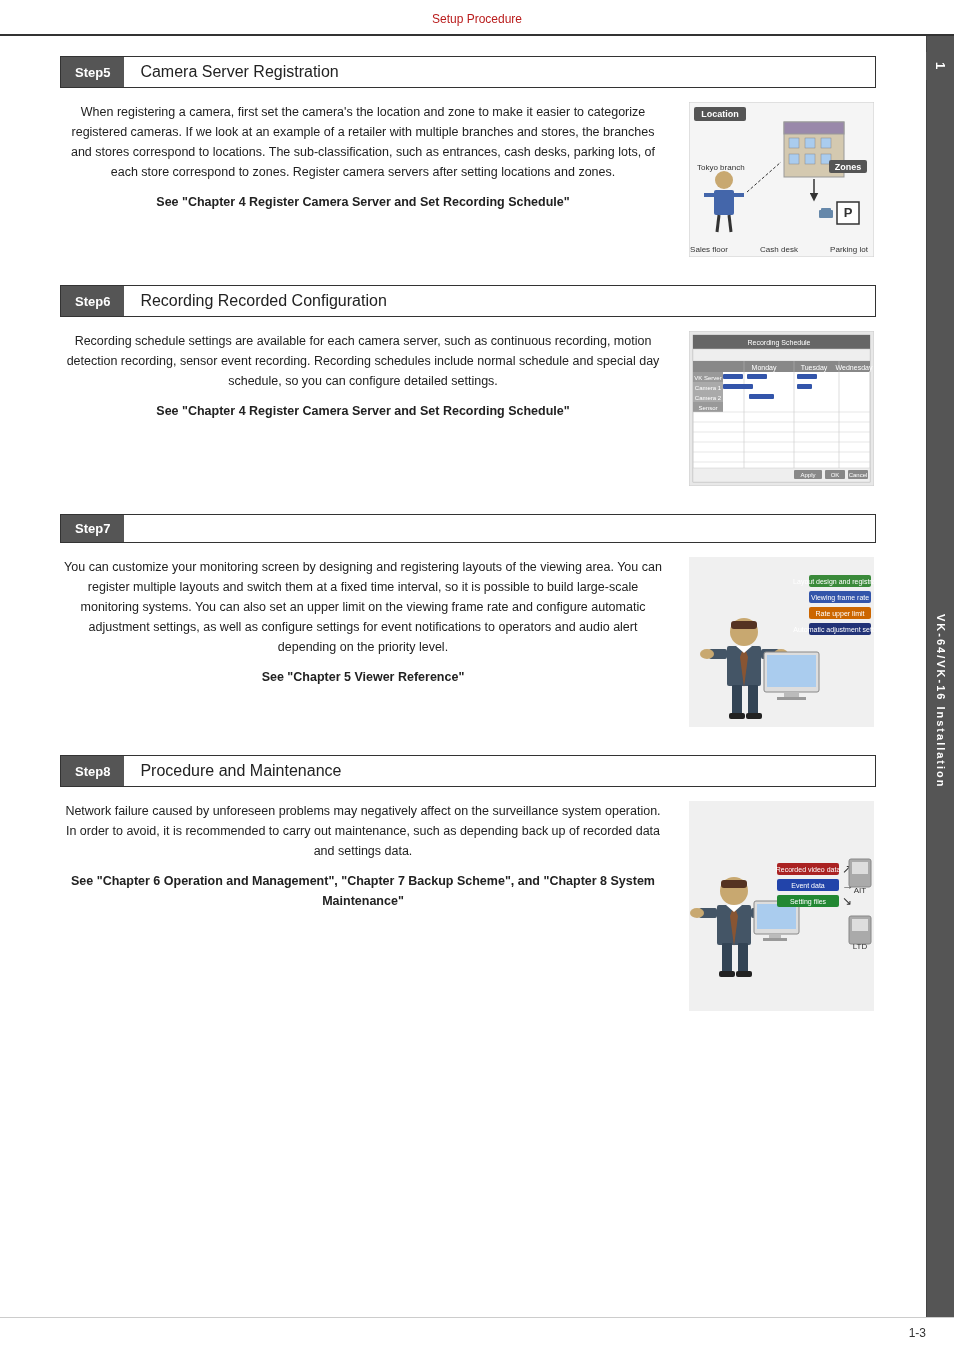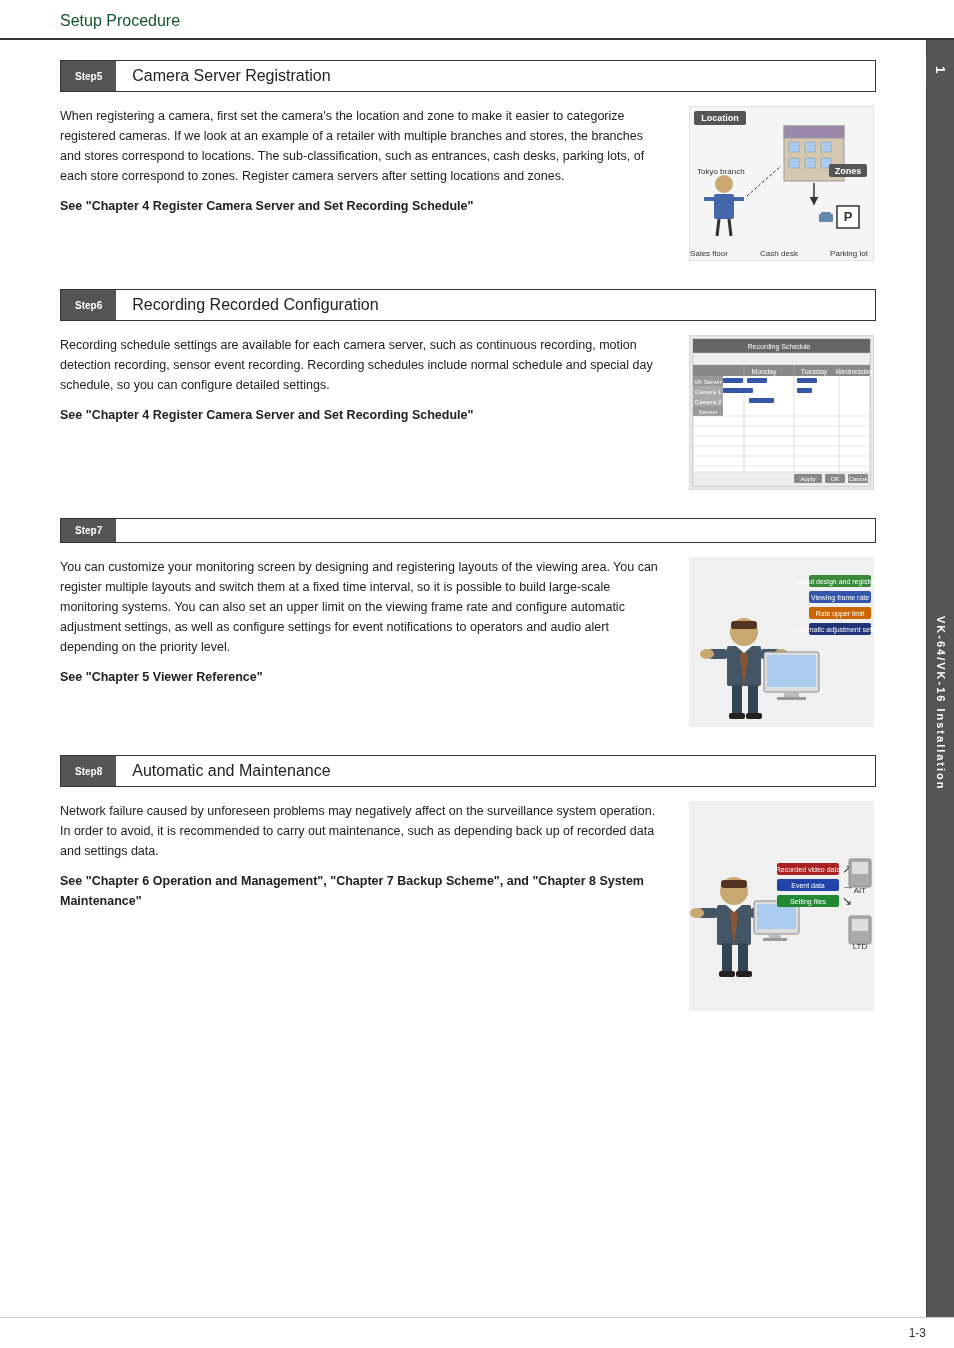--- a/index.html
+++ b/index.html
@@ -15,25 +15,25 @@
       width: 954px;
       min-height: 1348px;
       background: #ffffff;
       position: relative;
       padding: 0;
       display: flex;
       flex-direction: column;
     }
     .page-header {
       display: flex;
-      justify-content: flex-start;
+      justify-content: center;
       padding: 12px 60px 8px 60px;
       border-bottom: 2px solid #333;
-      font-size: 16px;
-      color: #14532d;
+      font-size: 12px;
+      color: #b91c1c;
     }
     .main-content {
       display: flex;
       flex: 1;
       padding: 0;
     }
     .content-area {
       flex: 1;
       padding: 20px 50px 20px 60px;
     }
@@ -78,38 +78,39 @@
     .step-header {
       display: flex;
       align-items: stretch;
       border: 1.5px solid #333;
       margin-bottom: 14px;
     }
     .step-label {
       background: #555;
       color: white;
       font-weight: bold;
-      font-size: 10px;
+      font-size: 13px;
       padding: 6px 14px;
       display: flex;
       align-items: center;
       white-space: nowrap;
     }
     .step-title {
       font-size: 16px;
       font-weight: normal;
       color: #222;
       padding: 6px 16px;
       display: flex;
       align-items: center;
       flex: 1;
     }
     .step-body {
       display: flex;
       gap: 20px;
+      text-align: center;
     }
     .step-text {
       flex: 1;
     }
     .step-text p {
       font-size: 12.5px;
       line-height: 1.6;
       color: #222;
       margin-bottom: 10px;
     }
@@ -337,21 +338,21 @@
               <rect x="40" y="156" width="16" height="6" fill="#222" rx="2"></rect>
               <rect x="57" y="156" width="16" height="6" fill="#222" rx="2"></rect>
             </svg>
           </div>
         </div>
       </div>
 
       <div class="step-section">
         <div class="step-header">
           <div class="step-label">Step8</div>
-          <div class="step-title">Automatic and Maintenance</div>
+          <div class="step-title">Procedure and Maintenance</div>
         </div>
         <div class="step-body">
           <div class="step-text">
             <p>Network failure caused by unforeseen problems may negatively affect on the surveillance system operation. In order to avoid, it is recommended to carry out maintenance, such as depending back up of recorded data and settings data.</p>
             <p class="see-also">See "Chapter 6 Operation and Management", "Chapter 7 Backup Scheme", and "Chapter 8 System Maintenance"</p>
           </div>
           <div class="step-image">
 
             <svg width="185" height="210" viewBox="0 0 185 210">
               <rect width="185" height="210" fill="#f0f0f0"></rect>

